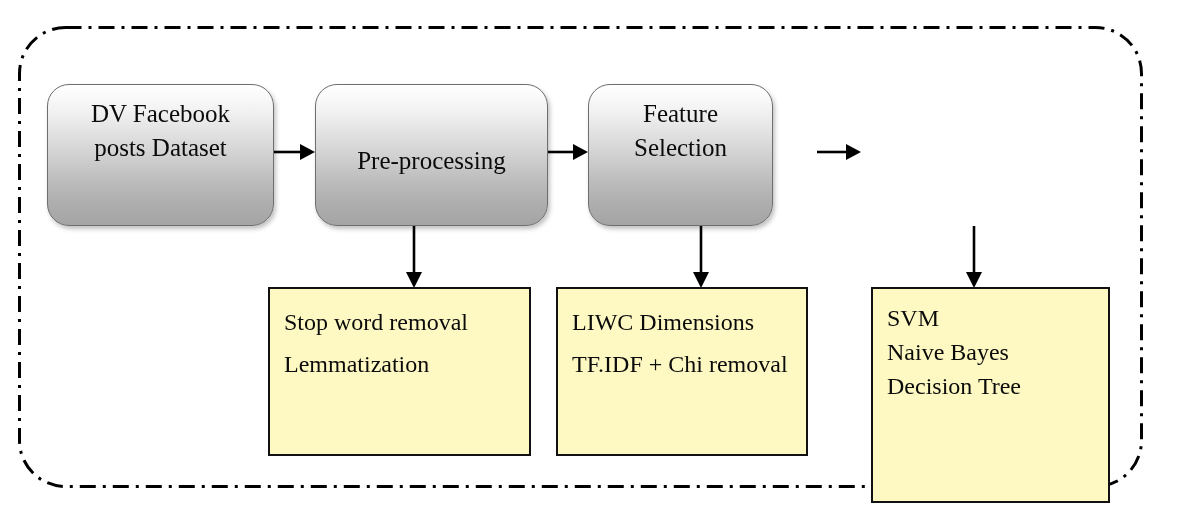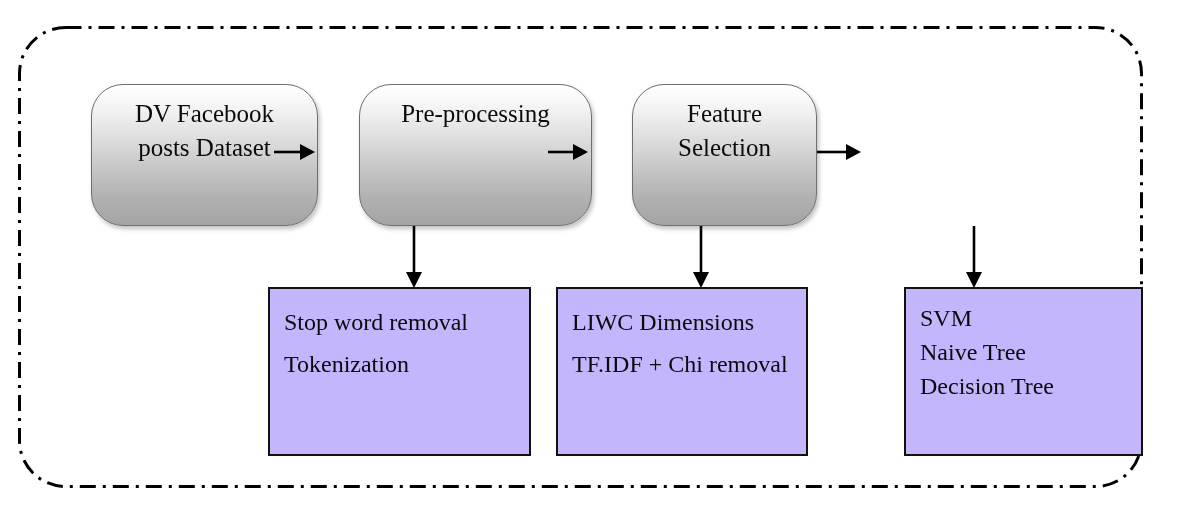--- a/index.html
+++ b/index.html
@@ -37,52 +37,51 @@
     width: 100%;
     height: 100%;
     overflow: visible;
   }
 
   
   .stage-box {
     position: absolute;
     box-sizing: border-box;
     border: 1.6px solid #6e6e6e;
-    border-radius: 32px;
+    border-radius: 22px;
     background: linear-gradient(to bottom,
                 #ffffff 0%,
                 #fbfbfb 6%,
                 #f2f2f2 18%,
                 #e2e2e2 34%,
                 #cfcfcf 52%,
                 #bdbdbd 68%,
                 #b0b0b0 82%,
                 #a8a8a8 94%,
                 #a4a4a4 100%);
     box-shadow: 2px 3px 4px rgba(120,120,120,0.45);
     display: flex;
     flex-direction: column;
     align-items: center;
     padding-top: 12px;
-    margin-left: 44px;
   }
   .stage-label {
     font-size: 25px;
     line-height: 34px;
     text-align: center;
     color: #0b0b0b;
     white-space: pre-line;
   }
 
   
   .detail-box {
     position: absolute;
     box-sizing: border-box;
     border: 2.2px solid #111111;
-    background: #c4b5fd;
+    background: #fef9c3;
     padding: 12px 0 16px 14px;
   }
   .detail-line {
     font-size: 24px;
     color: #0b0b0b;
     text-align: left;
     white-space: nowrap;
   }
   .detail-box.spaced .detail-line { line-height: 42px; }
   .detail-box.tight  .detail-line { line-height: 34px; }
@@ -104,21 +103,21 @@
     <svg viewBox="0 0 1125 462" preserveAspectRatio="none">
       <rect x="1.5" y="1.5" width="1122" height="459" rx="46" ry="46" fill="none" stroke="#000000" stroke-width="3" stroke-dasharray="16 7 3 7" stroke-linecap="butt"></rect>
     </svg>
   </div>
 
   <div class="stage-box" style="left:47px; top:84px; width:227px; height:142px;">
     <div class="stage-label">DV Facebook
 posts Dataset</div>
   </div>
 
-  <div class="stage-box" style="left:315px; top:84px; width:233px; height:142px;">
+  <div class="stage-box" style="left:315px; top:84px; width:233px; height:142px;justify-content:center;">
     <div class="stage-label">Pre-processing</div>
   </div>
 
   <div class="stage-box" style="left:588px; top:84px; width:185px; height:142px;">
     <div class="stage-label">Feature
 Selection</div>
   </div>
 
 
   <svg class="connector" style="left:274px; top:140px; width:41px; height:24px;" viewBox="0 0 41 24">
@@ -146,27 +145,27 @@
     <polygon points="4,46 20,46 12,62"></polygon>
   </svg>
 
   <svg class="connector" style="left:962px; top:226px; width:24px; height:62px;" viewBox="0 0 24 62">
     <line x1="12" y1="0" x2="12" y2="48"></line>
     <polygon points="4,46 20,46 12,62"></polygon>
   </svg>
 
   <div class="detail-box spaced" style="left:268px; top:287px; width:263px; height:169px;">
     <div class="detail-line">Stop word removal</div>
-    <div class="detail-line">Tokenization</div>
+    <div class="detail-line">Lemmatization</div>
   </div>
 
   <div class="detail-box spaced" style="left:556px; top:287px; width:252px; height:169px;">
     <div class="detail-line">LIWC Dimensions</div>
     <div class="detail-line">TF.IDF + Chi removal</div>
   </div>
 
-  <div class="detail-box tight" style="left:904px; top:287px; width:239px; height:169px;">
+  <div class="detail-box tight" style="left:871px; top:287px; width:239px; height:216px;">
     <div class="detail-line">SVM</div>
-    <div class="detail-line">Naive Tree</div>
+    <div class="detail-line">Naive Bayes</div>
     <div class="detail-line">Decision Tree</div>
   </div>
 
 </div>
 
 </body></html>

